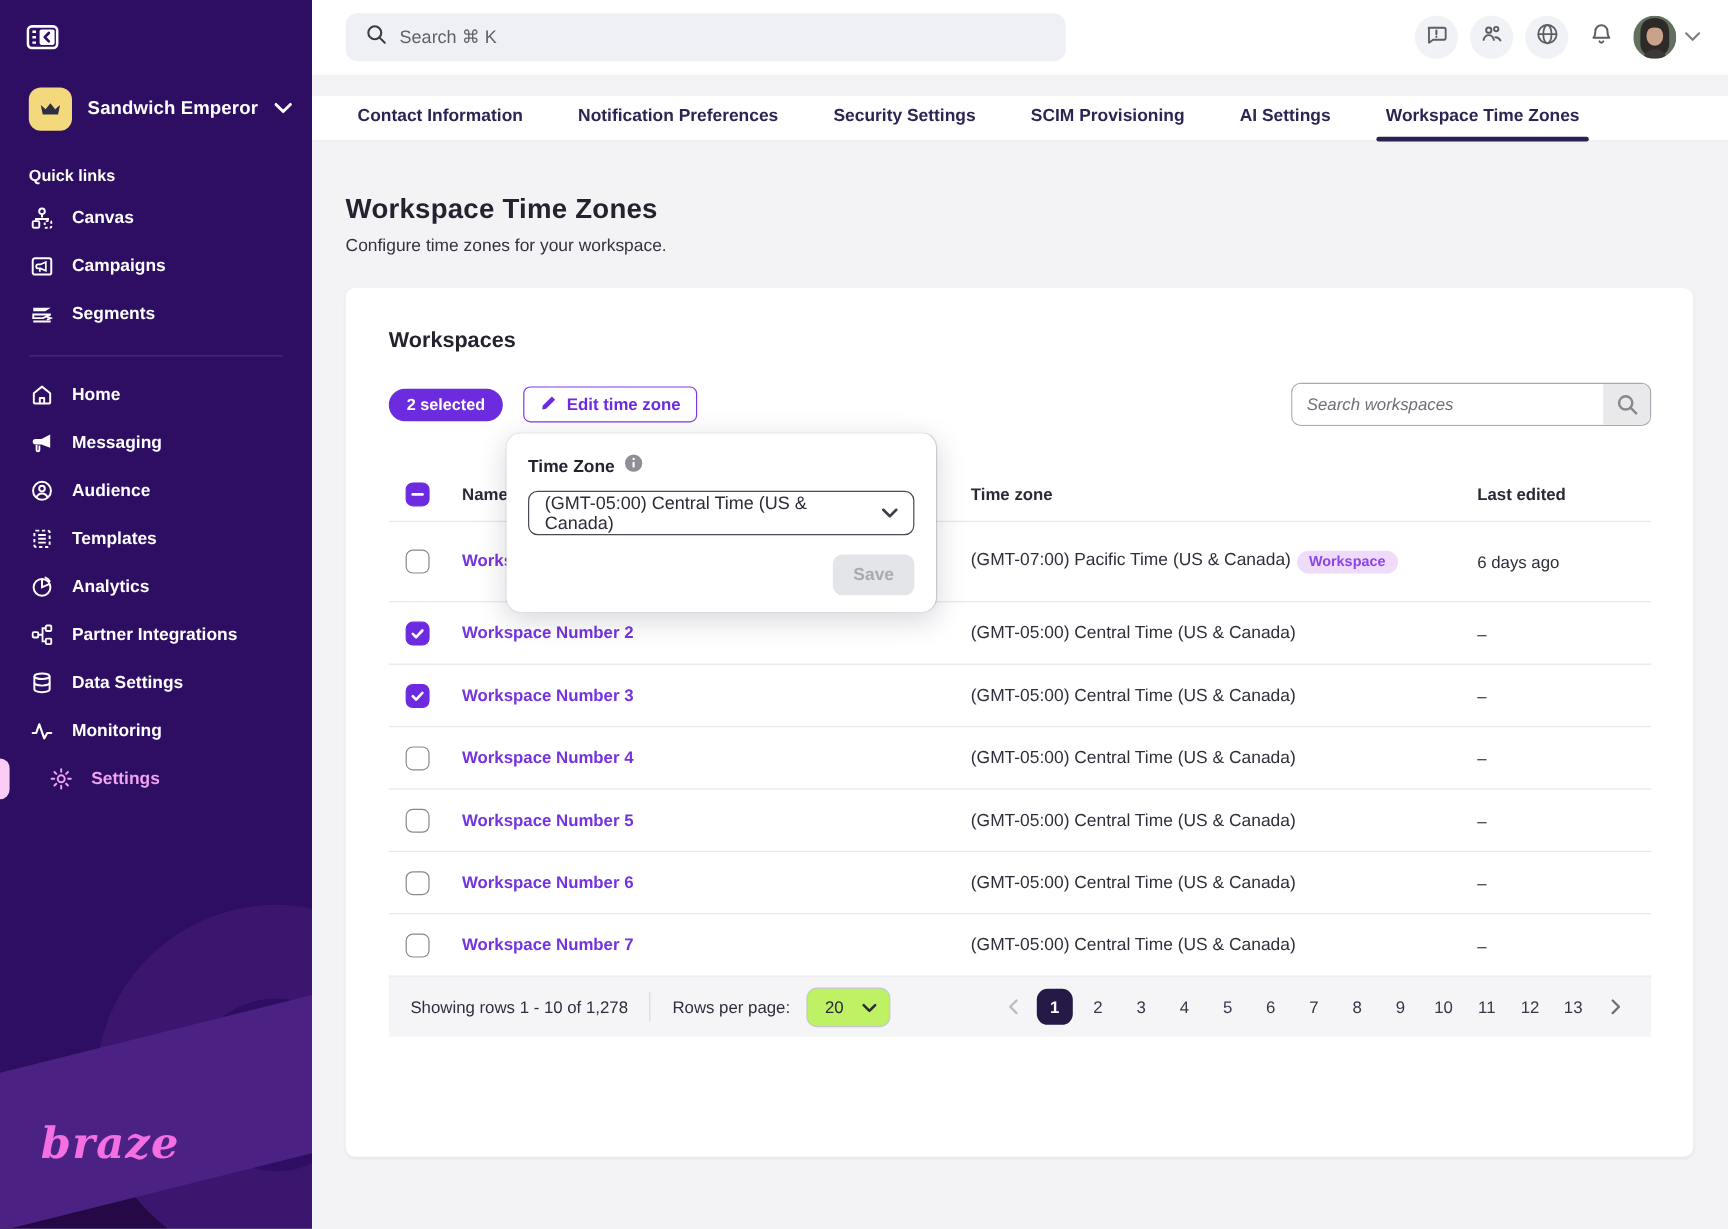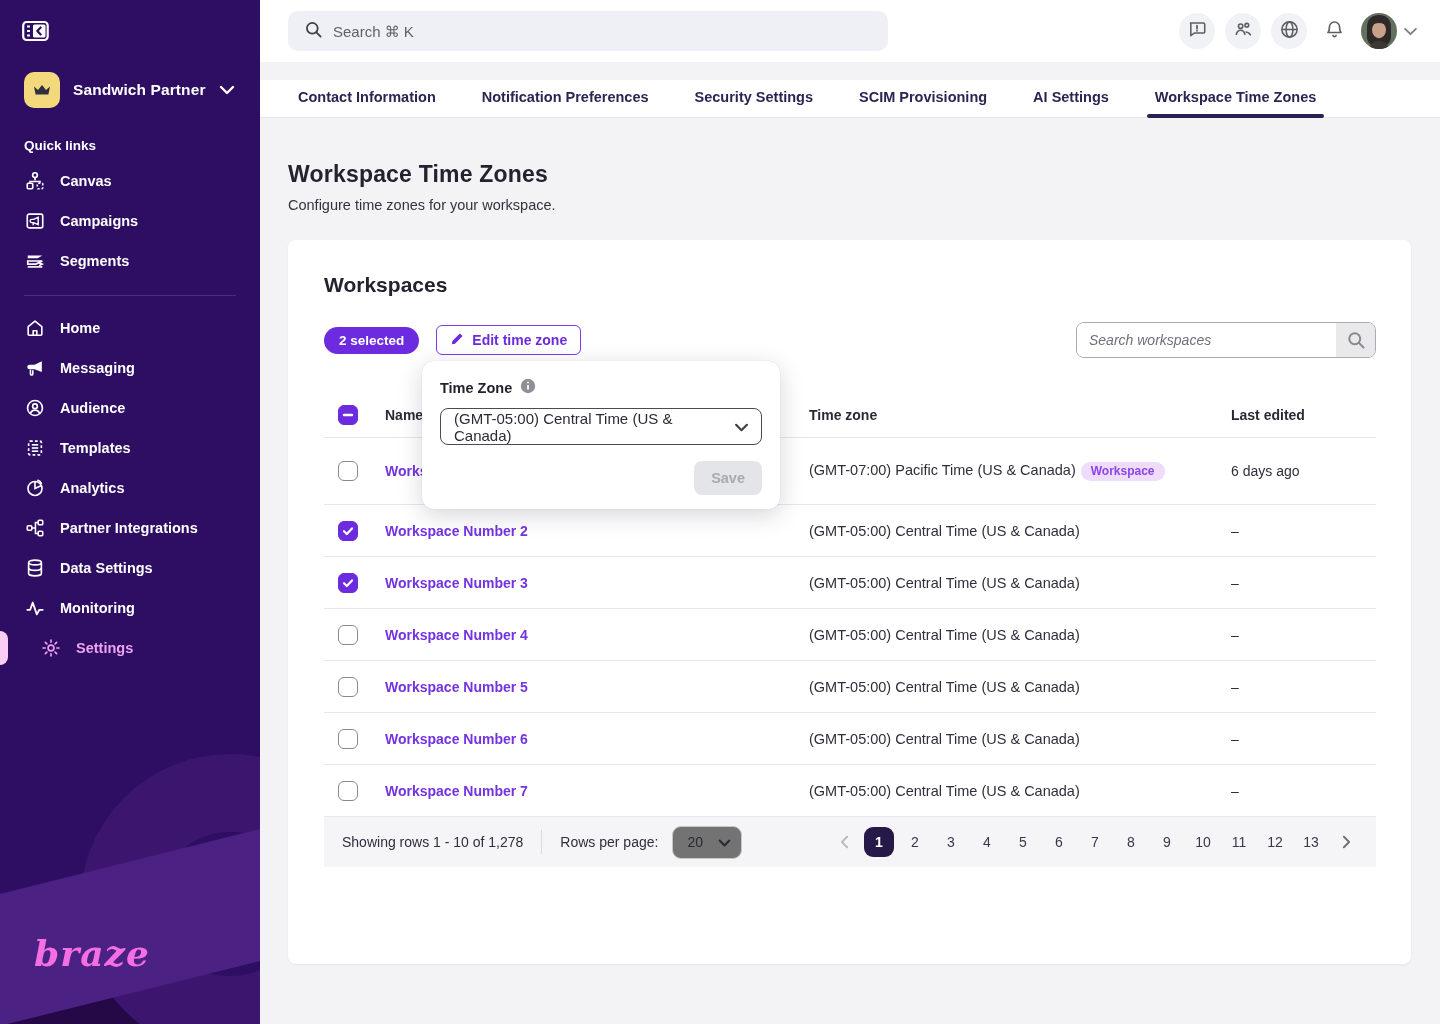--- a/index.html
+++ b/index.html
@@ -40,21 +40,21 @@
 
   .tabbar { background:#fff; display:flex; gap:42px; padding:0 0 0 36px; border-bottom:1px solid #e5e6ea; flex-shrink:0; }
   .tab { padding:9px 2px 12px 2px; font-size:14.5px; font-weight:700; color:#2c2453; cursor:pointer; position:relative; white-space:nowrap; }
   .tab.active::after { content:""; position:absolute; left:-6px; right:-6px; bottom:-1px; height:4px; background:#2b2150; border-radius:2px; }
 
   .content { flex:1; padding:25px 29px 0 28px; overflow:hidden; }
   .page-title { font-size:23px; font-weight:700; color:#23222e; letter-spacing:.2px; }
   .page-sub { font-size:14.5px; color:#33323e; margin-top:9px; }
 
   .card { position:relative; margin-top:27px; background:#fff; border-radius:8px; height:724px; box-shadow:0 1px 3px rgba(20,20,40,.05); padding:0 35px 0 36px; }
-  .card-heading { padding-top:33px; font-size:21px; font-weight:700; color:#23222e; }
+  .card-heading { padding-top:33px; font-size:18px; font-weight:700; color:#23222e; }
 
   .toolbar { display:flex; align-items:center; margin-top:25px; }
   .sel-pill { background:#6d2be0; color:#fff; font-size:13.5px; font-weight:700; padding:6px 15px; border-radius:15px; }
   .edit-btn { display:flex; align-items:center; gap:8px; margin-left:17px; border:1.5px solid #7b3ce8; color:#6d2be0; background:#fff; border-radius:6px; height:30px; padding:0 13px; font-size:14px; font-weight:700; cursor:pointer; font-family:inherit; }
   .ws-search { margin-left:auto; display:flex; align-items:stretch; border:1px solid #aaabb1; border-radius:8px; overflow:hidden; width:300px; height:36px; background:#fff; }
   .ws-search input { flex:1; border:none; outline:none; padding:0 12px; font-size:14px; font-style:italic; color:#000000; font-family:inherit; }
   .ws-search input::placeholder { color:#6f7078; font-style:italic; }
   .ws-search .mag { width:39px; background:#e9e9ec; display:flex; align-items:center; justify-content:center; color:#808289; cursor:pointer; }
 
   
@@ -70,21 +70,21 @@
   .tz { font-size:14.5px; color:#2f2e3b; }
   .tz-stack { display:flex; flex-direction:row; gap:5px; }
   .badge { background:#eedcfa; color:#8b45e8; font-size:12px; font-weight:700; padding:2.5px 10px; border-radius:10px; width:fit-content; }
   .last-edited { font-size:14px; color:#2f2e3b; }
 
   
   .tfooter { height:50px; background:#f5f5f7; display:flex; align-items:center; padding:0 16px 0 18px; }
   .showing { font-size:14px; color:#2f2e3c; }
   .vsep { width:1px; height:24px; background:#d8d9dc; margin:0 18px; }
   .rpp-label { font-size:14px; color:#2f2e3c; }
-  .rpp-select { display:flex; align-items:center; justify-content:space-between; margin-left:14px; width:70px; height:33px; background:#737373; border:1px solid #c6c7cb; border-radius:9px; padding:0 10px 0 14px; font-size:14px; color:#2a2936; cursor:pointer; }
+  .rpp-select { display:flex; align-items:center; justify-content:space-between; margin-left:14px; width:70px; height:33px; background:#bef264; border:1px solid #c6c7cb; border-radius:9px; padding:0 10px 0 14px; font-size:14px; color:#2a2936; cursor:pointer; }
   .pager { margin-left:auto; display:flex; align-items:center; gap:6px; }
   .pg-arrow { width:28px; height:28px; display:flex; align-items:center; justify-content:center; cursor:pointer; color:#6e7076; }
   .pg-arrow.dim { color:#b9bbc0; }
   .pg { width:30px; height:30px; display:flex; align-items:center; justify-content:center; font-size:14px; color:#38374a; border-radius:9px; cursor:pointer; }
   .pg.active { background:#251a47; color:#fff; font-weight:700; }
 
   
   .popover { position:absolute; left:134px; top:121px; width:358px; background:#fff; border-radius:12px; box-shadow:0 6px 24px rgba(25,20,55,.18), 0 0 1px rgba(25,20,55,.2); padding:17px 18px 14px 18px; z-index:10; }
   .pop-label-row { display:flex; align-items:center; gap:8px; }
   .pop-label { font-size:14.5px; font-weight:700; color:#23222e; }
@@ -118,21 +118,21 @@
           </svg>
         </span>
       </div>
 
       <div class="ws-switcher">
         <span class="ws-tile">
           <svg width="20" height="18" viewBox="0 0 20 18" fill="#2e3040">
             <path d="M2 5.5 6 9l4-5 4 5 4-3.5-1.6 8H3.6L2 5.5Z"></path>
           </svg>
         </span>
-        <span class="ws-name">Sandwich Partner</span>
+        <span class="ws-name">Sandwich Emperor</span>
         <span>
           <svg width="16" height="10" viewBox="0 0 16 10" fill="none">
               <path d="M2 2l6 6 6-6" stroke="#fff" stroke-width="2.4" stroke-linecap="round" stroke-linejoin="round"></path>
             </svg>
         </span>
       </div>
 
       <div class="sb-section-label">Quick links</div>
 
       <nav class="sb-group-quick">

